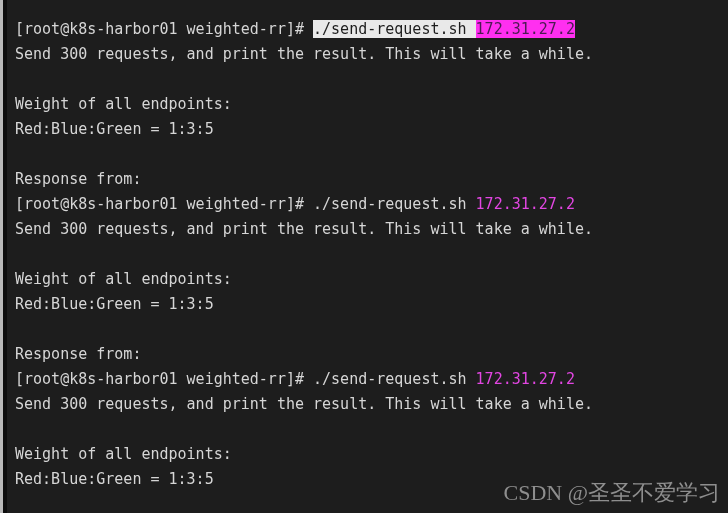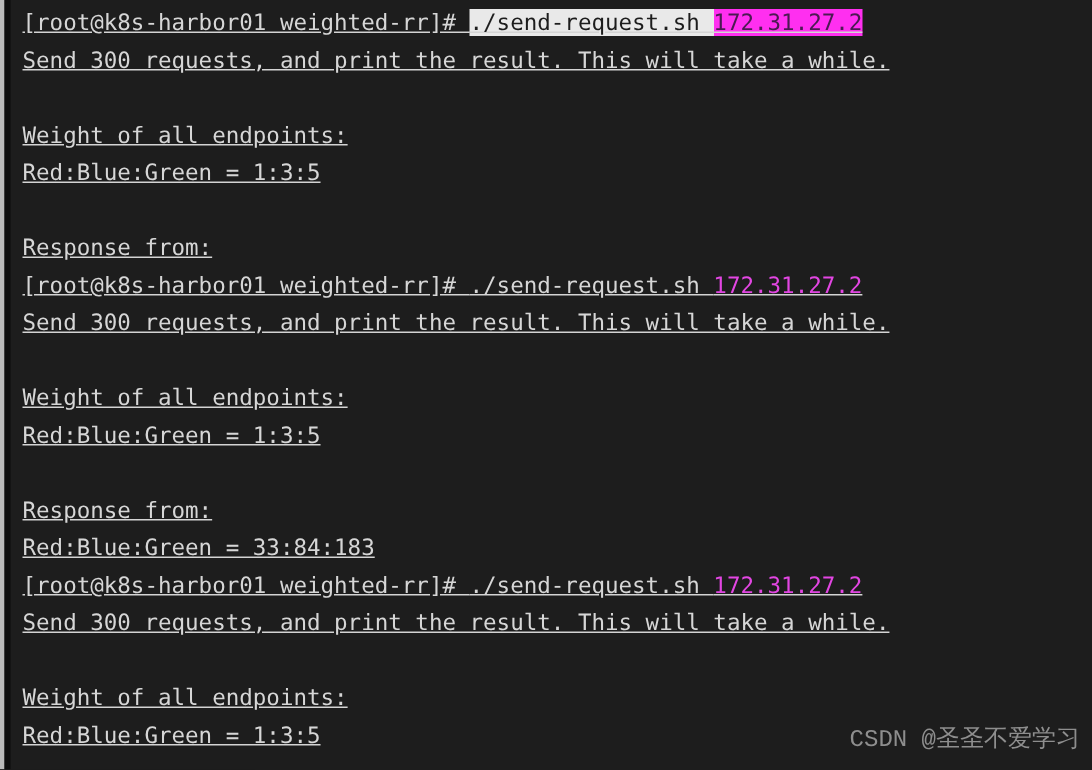--- a/index.html
+++ b/index.html
@@ -35,24 +35,23 @@
     width: 4px;
     height: 513px;
     background: #0d0d0d;
   }
   #screen {
     position: absolute;
     left: 7px;
     top: 0;
     right: 0;
     bottom: 0;
-    padding-top: 3px;
+    padding-top: 17px;
     padding-left: 8px;
     box-sizing: border-box;
-    text-decoration: underline;
   }
   .line {
     white-space: pre;
     height: 25px;
     line-height: 25px;
     letter-spacing: 0px;
   }
   .line.blank {
     height: 25px;
   }
@@ -65,22 +64,22 @@
   }
   .sel-ip {
     background: #ff2ff0;
     color: #4b1a52;
   }
   #watermark {
     position: absolute;
     right: 8px;
     bottom: 10px;
     color: #8e8e8e;
-    font-family: Liberation Mono, monospace;
-    font-size: 16px;
+    font-family: Liberation Serif, serif;
+    font-size: 22px;
     line-height: 20px;
     white-space: pre;
     pointer-events: none;
   }
 </style>
 </head>
 <body>
 
 <div id="terminal">
 
@@ -95,21 +94,20 @@
       <div class="line"><span class="seg t-default">Red:Blue:Green = 1:3:5</span></div>
       <div class="line blank"></div>
       <div class="line"><span class="seg t-default">Response from:</span></div>
       <div class="line"><span class="seg t-default">[root@k8s-harbor01 weighted-rr]# </span><span class="seg t-default">./send-request.sh </span><span class="seg t-magenta">172.31.27.2</span></div>
       <div class="line"><span class="seg t-default">Send 300 requests, and print the result. This will take a while.</span></div>
       <div class="line blank"></div>
       <div class="line"><span class="seg t-default">Weight of all endpoints:</span></div>
       <div class="line"><span class="seg t-default">Red:Blue:Green = 1:3:5</span></div>
       <div class="line blank"></div>
       <div class="line"><span class="seg t-default">Response from:</span></div>
-      <div class="line"><span class="seg t-default">Red:Blue:Green = 33:84:183</span></div>
       <div class="line"><span class="seg t-default">[root@k8s-harbor01 weighted-rr]# </span><span class="seg t-default">./send-request.sh </span><span class="seg t-magenta">172.31.27.2</span></div>
       <div class="line"><span class="seg t-default">Send 300 requests, and print the result. This will take a while.</span></div>
       <div class="line blank"></div>
       <div class="line"><span class="seg t-default">Weight of all endpoints:</span></div>
       <div class="line"><span class="seg t-default">Red:Blue:Green = 1:3:5</span></div>
     </div>
 
   <div id="watermark">CSDN @圣圣不爱学习</div>
 
 </div>

